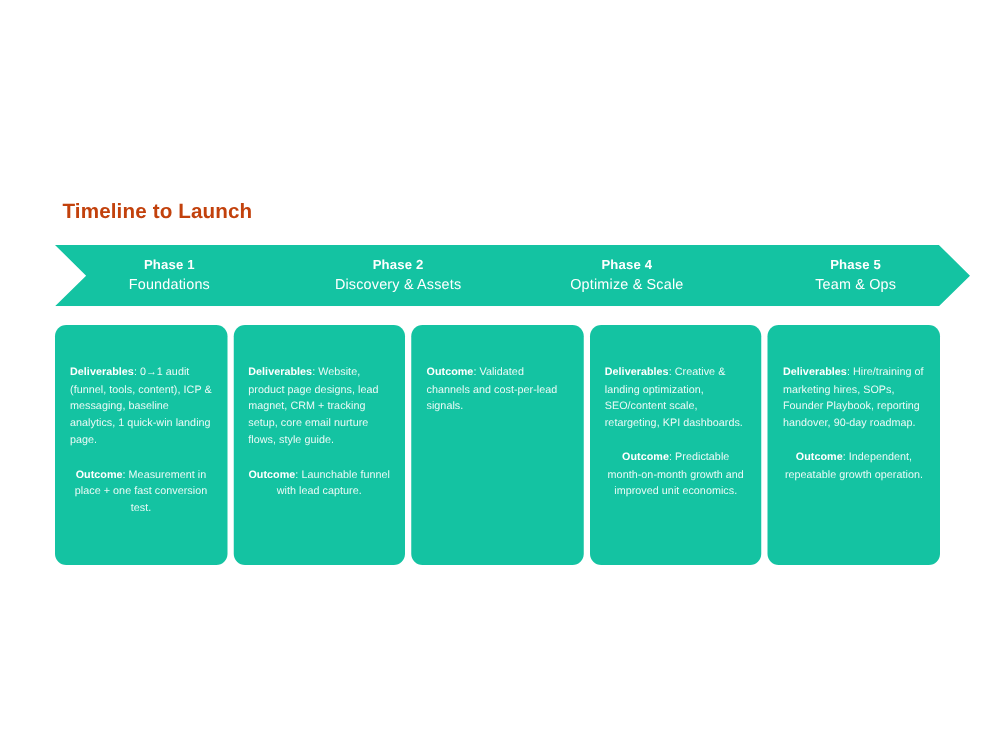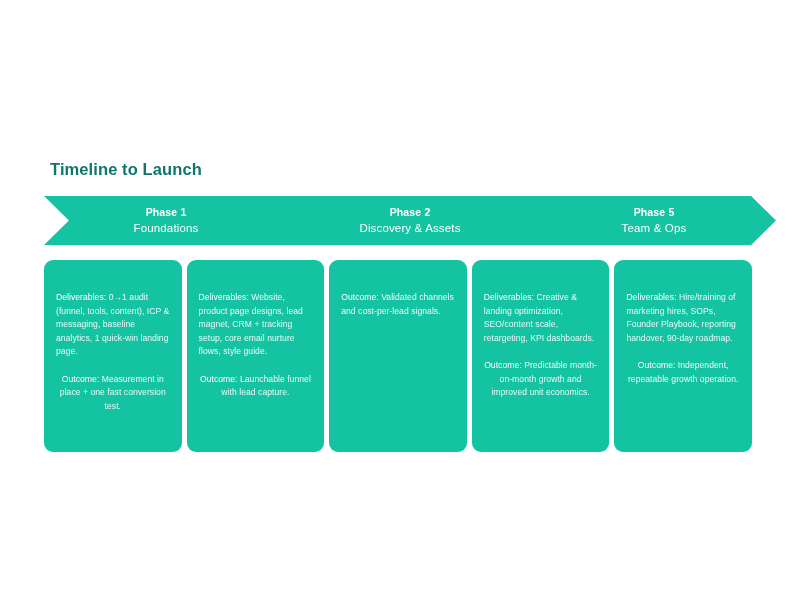--- a/index.html
+++ b/index.html
@@ -22,21 +22,21 @@
   }
 
   
   #slide-title {
     position: absolute;
     left: 50px;
     top: 158px;
     font-size: 16.5px;
     font-weight: bold;
     letter-spacing: 0.1px;
-    color: #0f766e;
+    color: #c2410c;
     line-height: 22px;
     white-space: nowrap;
   }
 
   
   #phase-banner {
     position: absolute;
     left: 44px;
     top: 196px;
     width: 732px;
@@ -98,21 +98,21 @@
     line-height: 13.6px;
     color: #eafaf6;
     letter-spacing: 0.04px;
     margin: 0;
   }
   .card-para + .card-para {
     margin-top: 13.6px;
     text-align: center;
   }
   .card-label {
-    font-weight: normal;
+    font-weight: bold;
     color: #ffffff;
   }
 </style>
 </head>
 <body>
 
 <div id="slide">
 
   <div id="slide-title">Timeline to Launch</div>
 
@@ -122,20 +122,24 @@
       <div class="phase-num">Phase 1</div>
       <div class="phase-name">Foundations</div>
     </div>
 
     <div class="phase-cell">
       <div class="phase-num">Phase 2</div>
       <div class="phase-name">Discovery &amp; Assets</div>
     </div>
 
 
+    <div class="phase-cell">
+      <div class="phase-num">Phase 4</div>
+      <div class="phase-name">Optimize &amp; Scale</div>
+    </div>
 
     <div class="phase-cell">
       <div class="phase-num">Phase 5</div>
       <div class="phase-name">Team &amp; Ops</div>
     </div>
 
   </div>
 
   <div id="cards-row">
 

